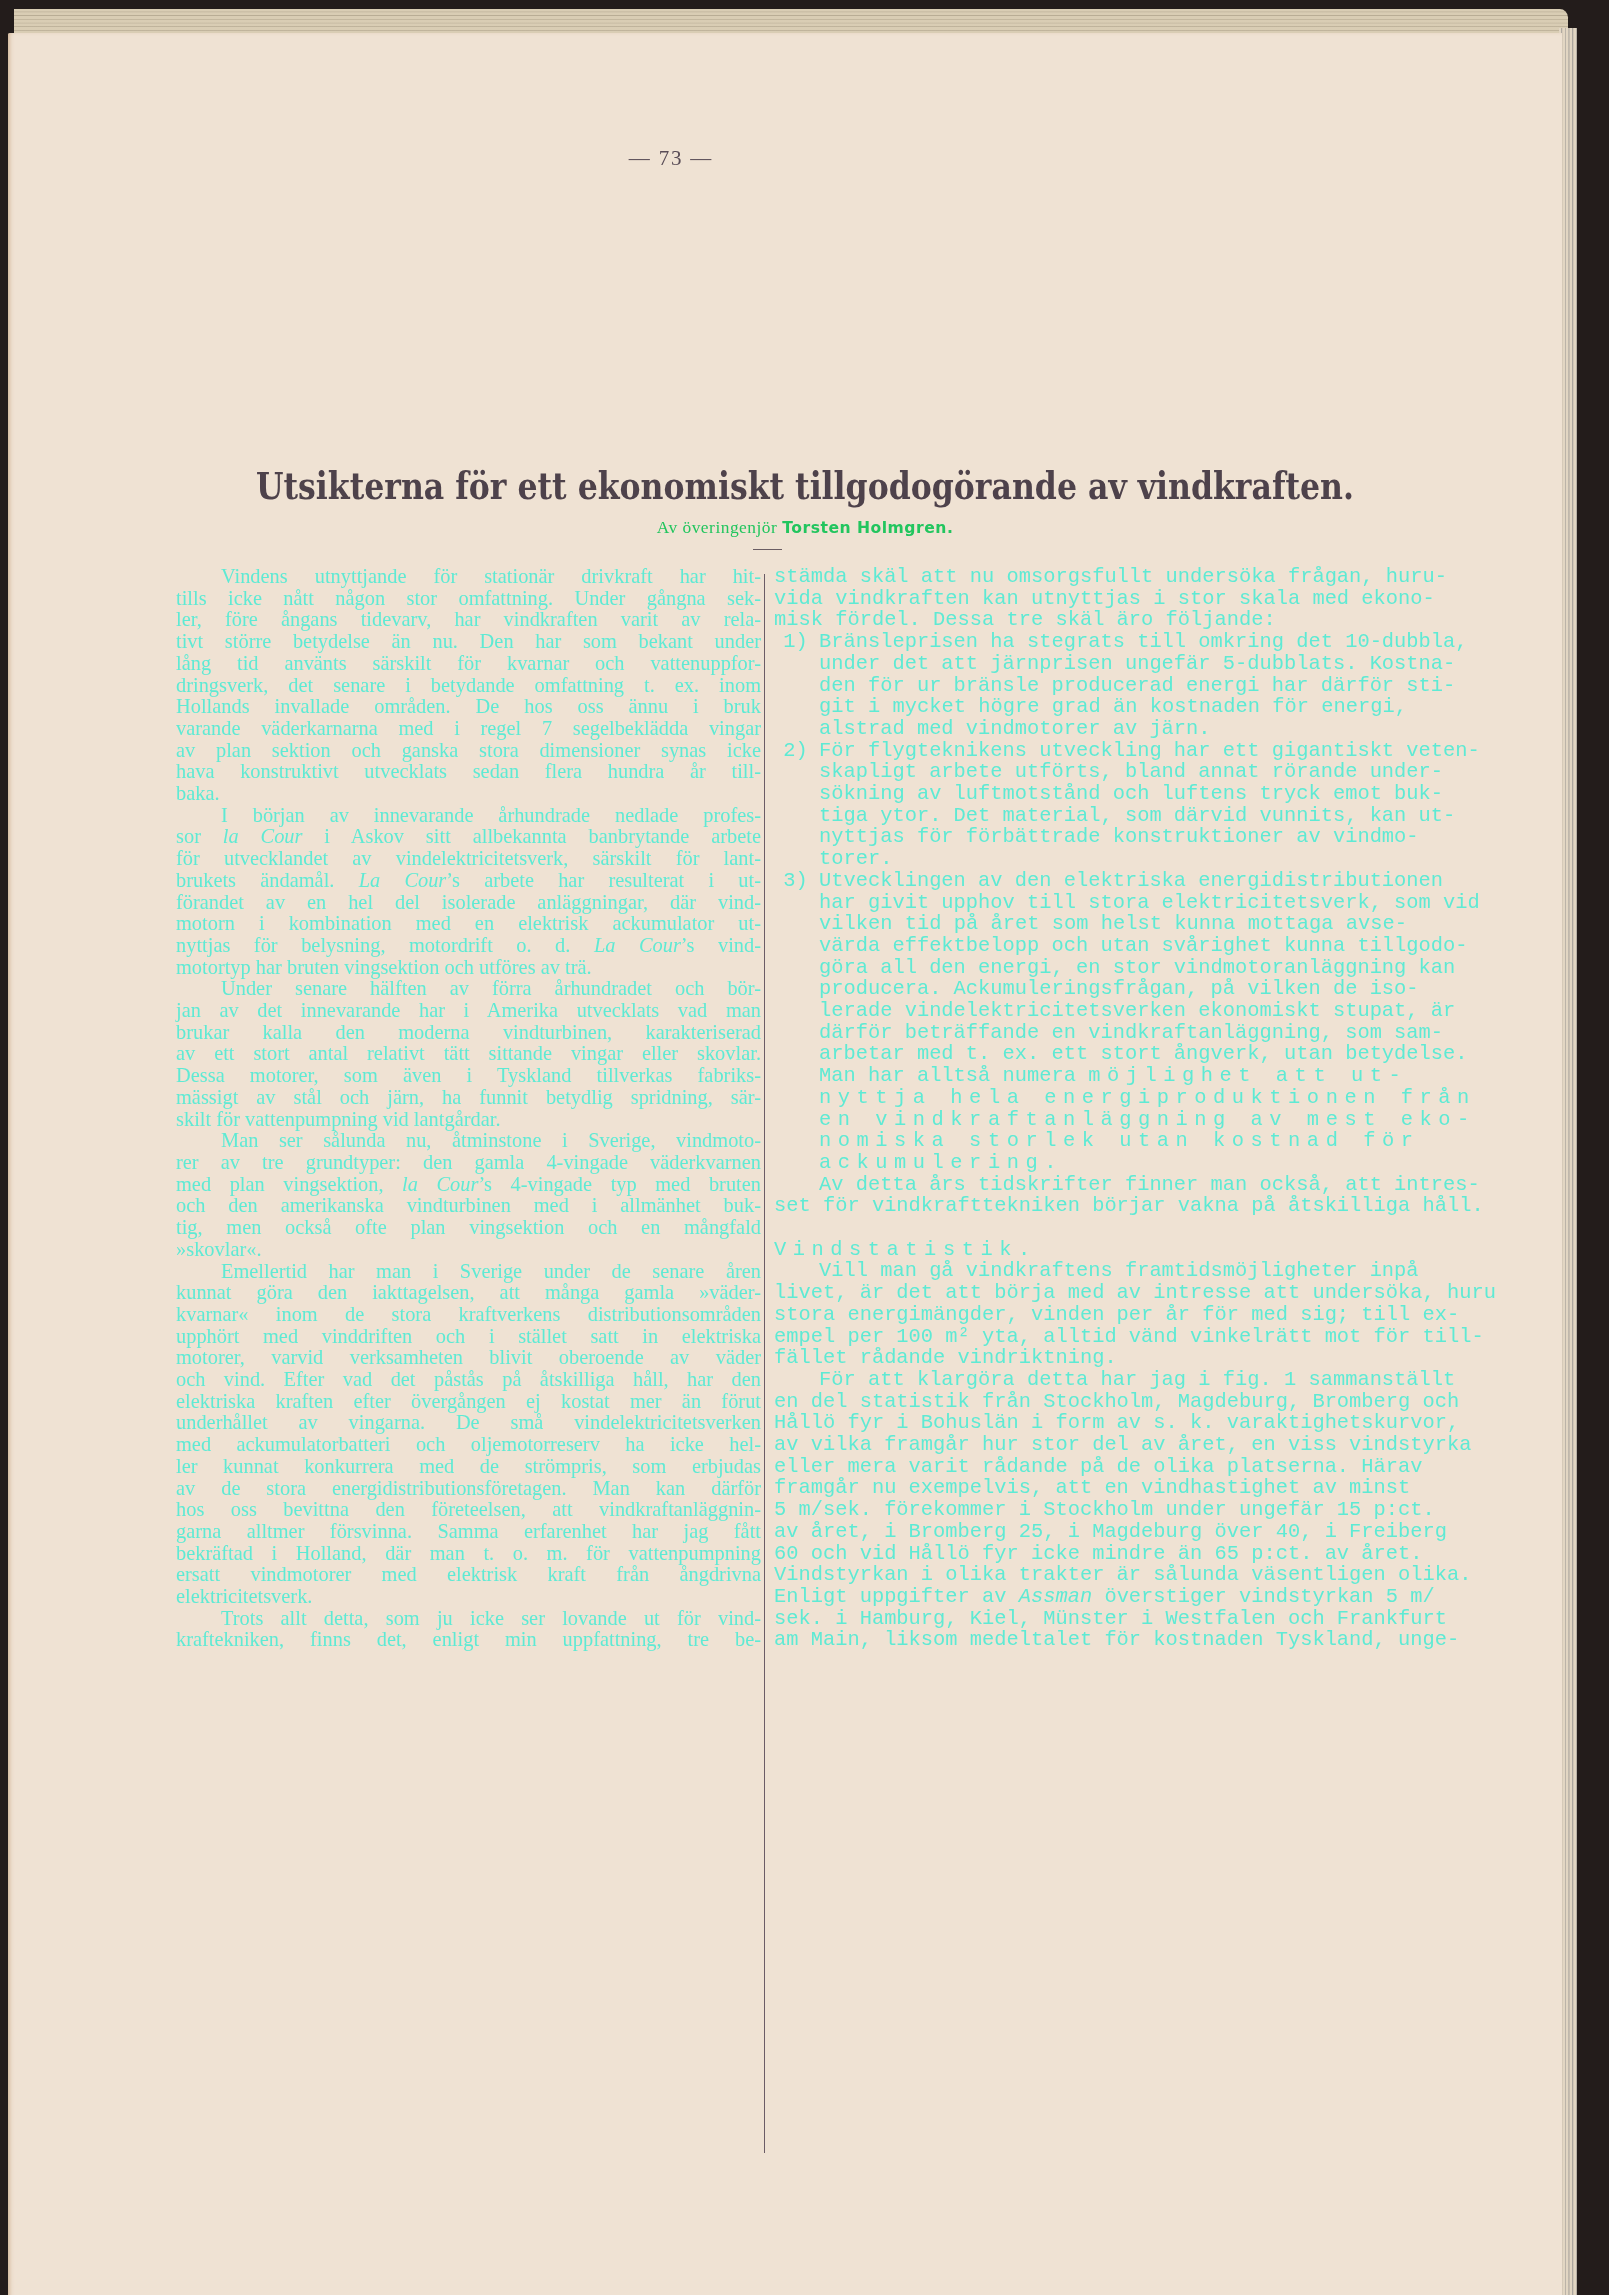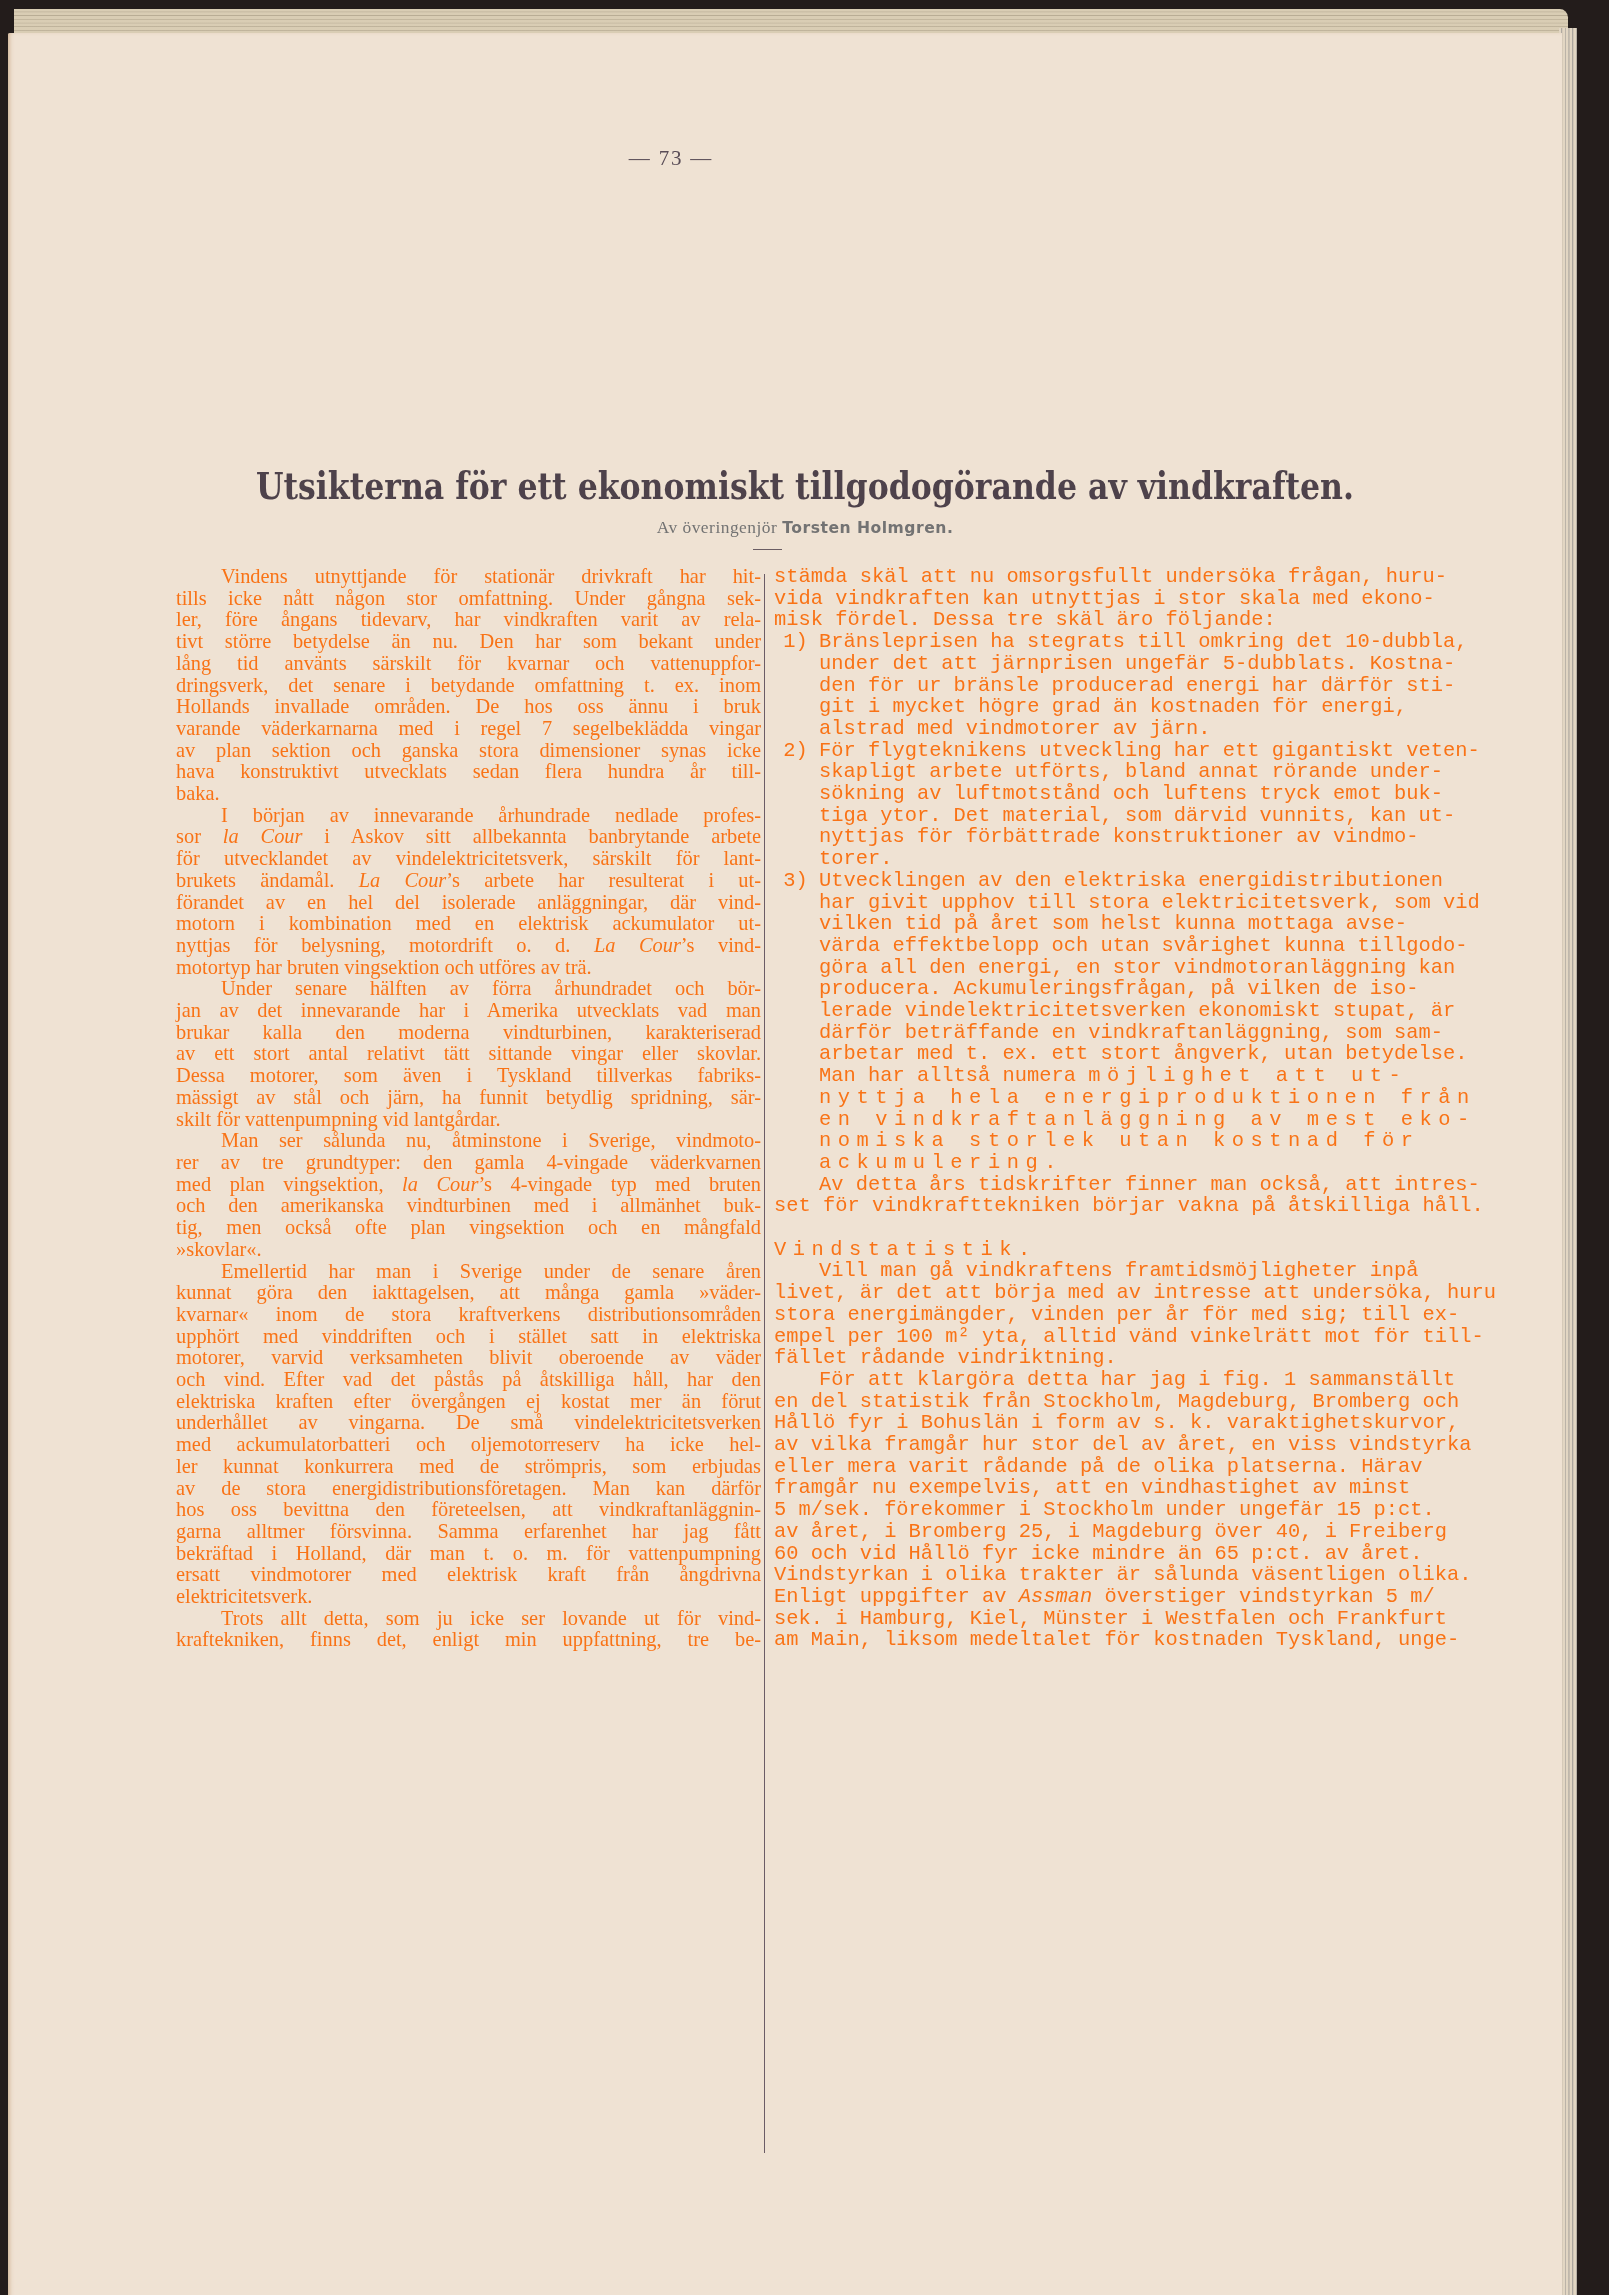--- a/index.html
+++ b/index.html
@@ -30,32 +30,32 @@
   }
   .title {
     position: absolute; left: 0; width: 1610px; top: 463px; text-align: center;
     font-family: "DejaVu Serif", "Liberation Serif", serif;
     font-weight: bold; font-size: 38px; color: #4e424b;
     transform: scaleX(0.83); transform-origin: 805px 0;
     letter-spacing: 0px;
   }
   .byline {
     position: absolute; left: 0; width: 1610px; top: 517px; text-align: center;
-    font-size: 17.4px; color: #737373; letter-spacing: 0.5px;
+    font-size: 17.4px; color: #22c55e; letter-spacing: 0.5px;
   }
   .byline .author { font-family: "DejaVu Sans", sans-serif; font-weight: bold; font-size: 15.6px; }
   .short-rule {
     position: absolute; left: 753px; top: 549px; width: 28.5px; height: 1.4px; background: #6a5d63;
   }
   .col-divider {
     position: absolute; left: 764px; top: 574px; width: 1.4px; height: 1579px; background: #6b5c66;
   }
   .column {
     position: absolute; top: 566px;
-    font-size: 20.4px; line-height: 21.7px; text-align: justify; color: #f97316;
+    font-size: 20.4px; line-height: 21.7px; text-align: justify; color: #5eead4;
   }
   .col-left { left: 176px; width: 585px; }
   .col-right { left: 774px; width: 633px; font-family: Liberation Mono, monospace; }
   .column .line { display: block; text-align: justify; text-align-last: justify; white-space: nowrap; overflow: visible; }
   .column .line.last { text-align-last: left; }
   .column .line.indent { padding-left: 45px; }
   .column .line.hang { padding-left: 45px; }
   .column .line.item-start { position: relative; padding-left: 45px; }
   .item-num { position: absolute; left: 9.2px; }
   .spaced { letter-spacing: 0.32em; }

